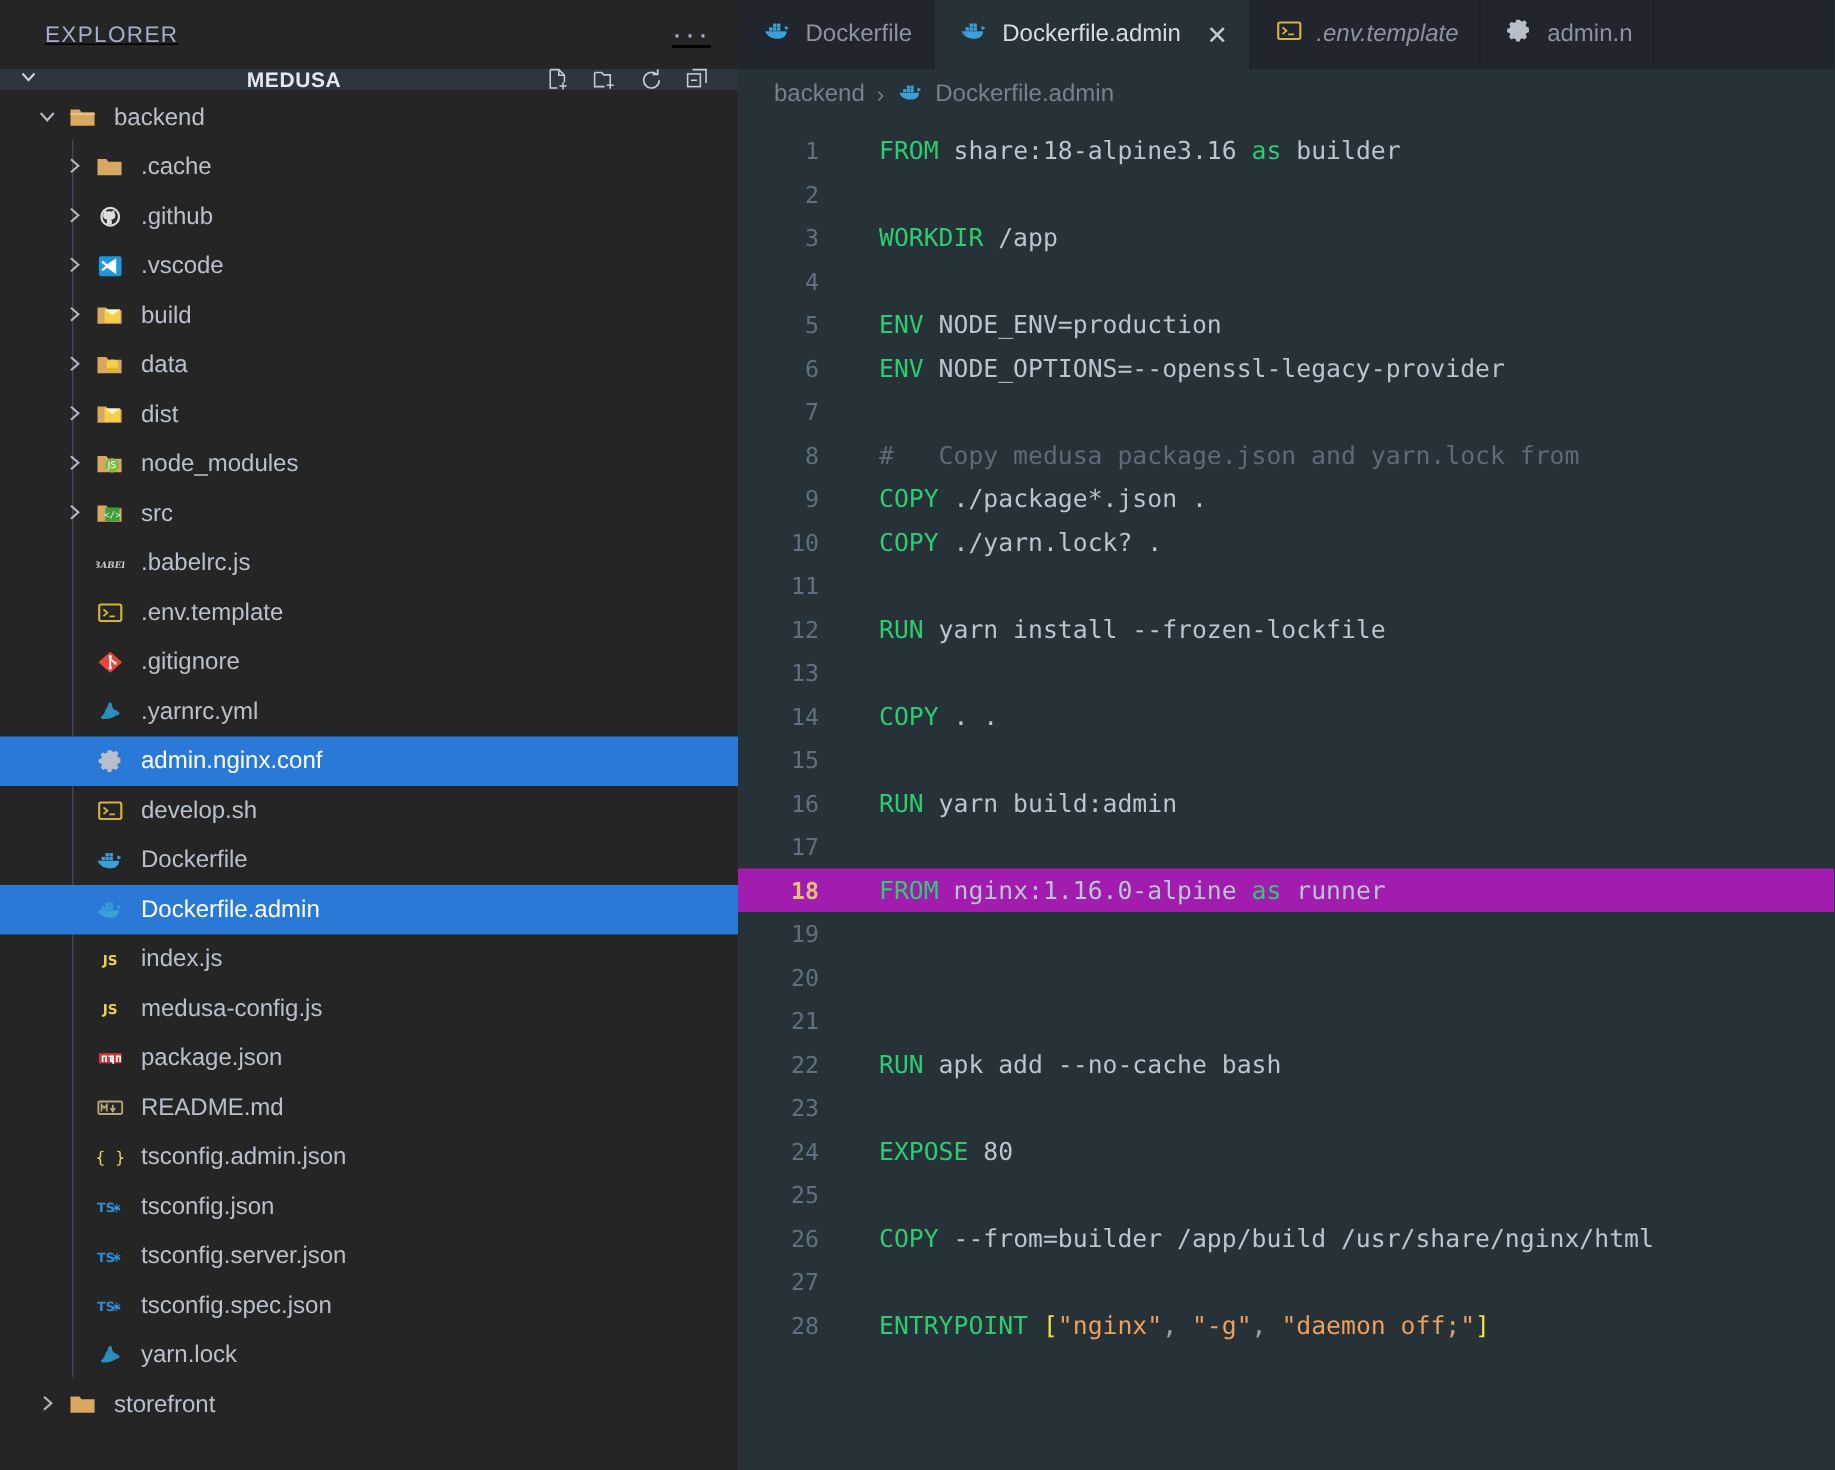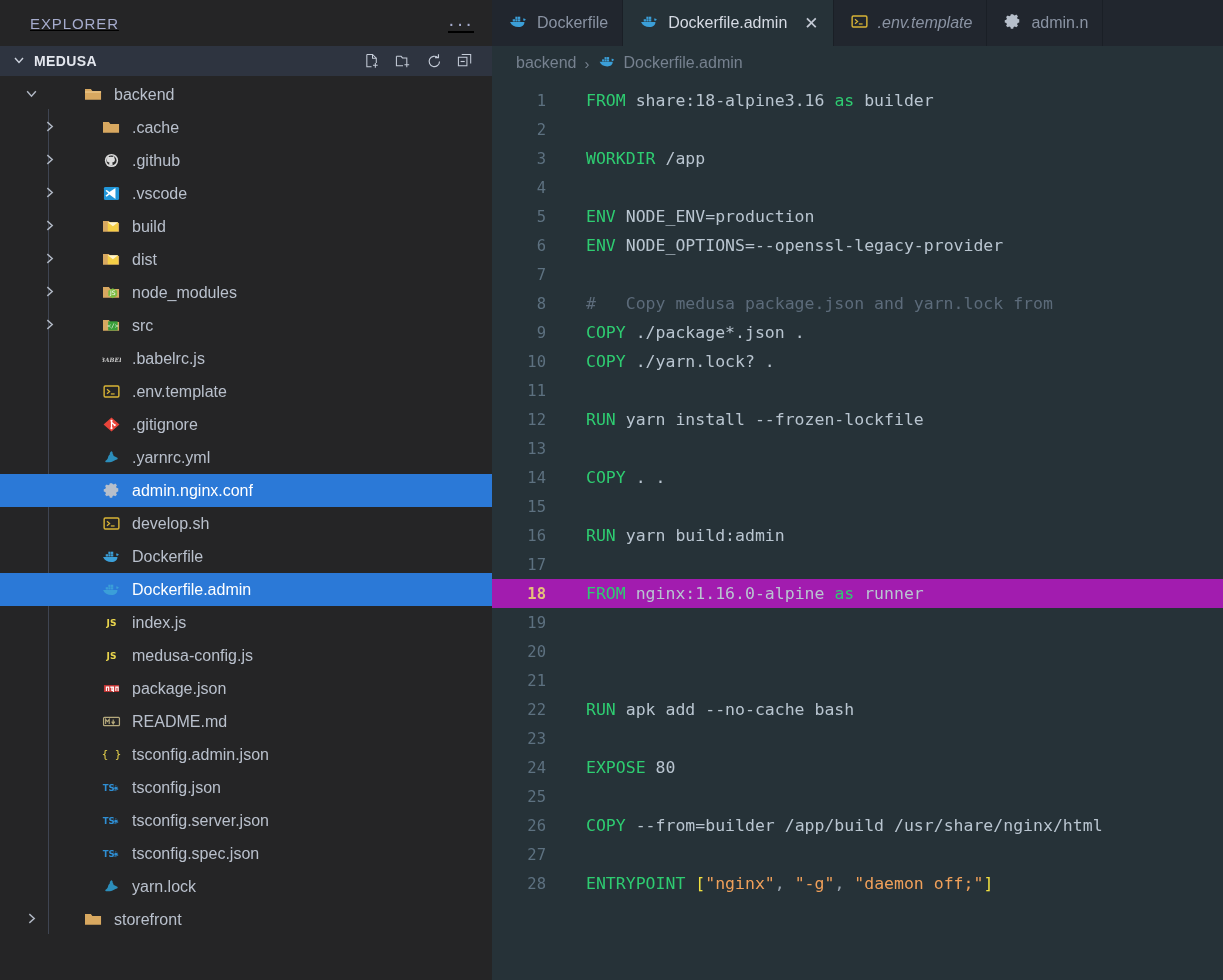--- a/index.html
+++ b/index.html
@@ -23,39 +23,39 @@
     height: 46px; display: flex; align-items: center;
     padding: 0 18px 0 30px; background: #252526; text-decoration: underline;
   }
   .explorer-title {
     font-size: 15px; letter-spacing: 0.9px; color: #a6accd;
     font-weight: 400; flex: 1;
   }
   .dots { color: #a6accd; font-size: 20px; line-height: 10px; letter-spacing: 2px; cursor: pointer; }
 
   .section-header {
-    height: 30px; background: #2e3440; display: flex; align-items: center;
-    padding: 0 10px 0 10px; gap: 6px;
+    height: 14px; background: #2e3440; display: flex; align-items: center;
+    padding: 0 10px 0 10px; gap: 6px; text-align: center;
   }
   .section-header .twisty { width: 18px; text-align: center; color: #cdd3de; }
   .section-title {
     font-size: 14px; font-weight: bold; color: #e4e7ee; letter-spacing: .4px; flex: 1;
   }
   .hdr-icons { display: flex; gap: 14px; align-items: center; padding-right: 8px; }
   .hdr-icons svg { display: block; }
 
   .tree { flex: 1; overflow: hidden; padding-top: 2px; position: relative; }
   .row {
     height: 33px; display: flex; align-items: center;
     font-size: 16px; color: #b9c0cc; white-space: nowrap; position: relative;
     cursor: pointer;
   }
   .row.selected { background: #2b79d7; color: #ffffff; }
   .row .chev { width: 22px; flex: 0 0 22px; text-align: center; color: #b0b7c3; font-size: 13px; }
-  .row .ico { width: 26px; flex: 0 0 26px; display: flex; align-items: center; justify-content: center; margin-left: 38px; }
+  .row .ico { width: 26px; flex: 0 0 26px; display: flex; align-items: center; justify-content: center; }
   .row .lbl { padding-left: 8px; }
   .indent-1 { padding-left: 20px; }
   .indent-2 { padding-left: 38px; }
   .indent-2-file { padding-left: 60px; }
   .guide {
     position: absolute; left: 48px; width: 1px; background: #3f4552;
   }
 
   
   .editor-area { flex: 1; display: flex; flex-direction: column; background: #263238; min-width: 0; }
@@ -205,20 +205,35 @@
               <path d="M4 2 L8.5 6 L4 10" stroke="currentColor" stroke-width="1.35" fill="none"></path>
             </svg></span>
           <span class="ico">
             <svg width="19" height="17" viewBox="0 0 20 18">
               <path d="M1 3.2h6.2l1.6 2h9.2v9.4H1z" fill="#d8a860"></path>
               <path d="M6 4.5h11v9.5H6z" fill="#f5cf46"></path>
               <path d="M6 4.5h11l-5.5 4.2z" fill="#fff4cc"></path>
             </svg>
           </span>
           <span class="lbl">build</span>
+        </div>
+        <div class="row">
+          <span class="indent-2"></span>
+          <span class="chev"><svg width="13" height="13" viewBox="0 0 12 12">
+              <path d="M4 2 L8.5 6 L4 10" stroke="currentColor" stroke-width="1.35" fill="none"></path>
+            </svg></span>
+          <span class="ico">
+            <svg width="19" height="17" viewBox="0 0 20 18">
+              <path d="M1 3.2h6.2l1.6 2h9.2v9.4H1z" fill="#d8a860"></path>
+              <ellipse cx="11.5" cy="6.6" rx="4" ry="1.6" fill="#f5cf46"></ellipse>
+              <path d="M7.5 6.6v5.4c0 .9 1.8 1.6 4 1.6s4-.7 4-1.6V6.6z" fill="#f5cf46"></path>
+              <ellipse cx="11.5" cy="12" rx="4" ry="1.5" fill="#e0b52e"></ellipse>
+            </svg>
+          </span>
+          <span class="lbl">data</span>
         </div>
         <div class="row">
           <span class="indent-2"></span>
           <span class="chev"><svg width="13" height="13" viewBox="0 0 12 12">
               <path d="M4 2 L8.5 6 L4 10" stroke="currentColor" stroke-width="1.35" fill="none"></path>
             </svg></span>
           <span class="ico">
             <svg width="19" height="17" viewBox="0 0 20 18">
               <path d="M1 3.2h6.2l1.6 2h9.2v9.4H1z" fill="#d8a860"></path>
               <path d="M6 4.5h11v9.5H6z" fill="#f5cf46"></path>

